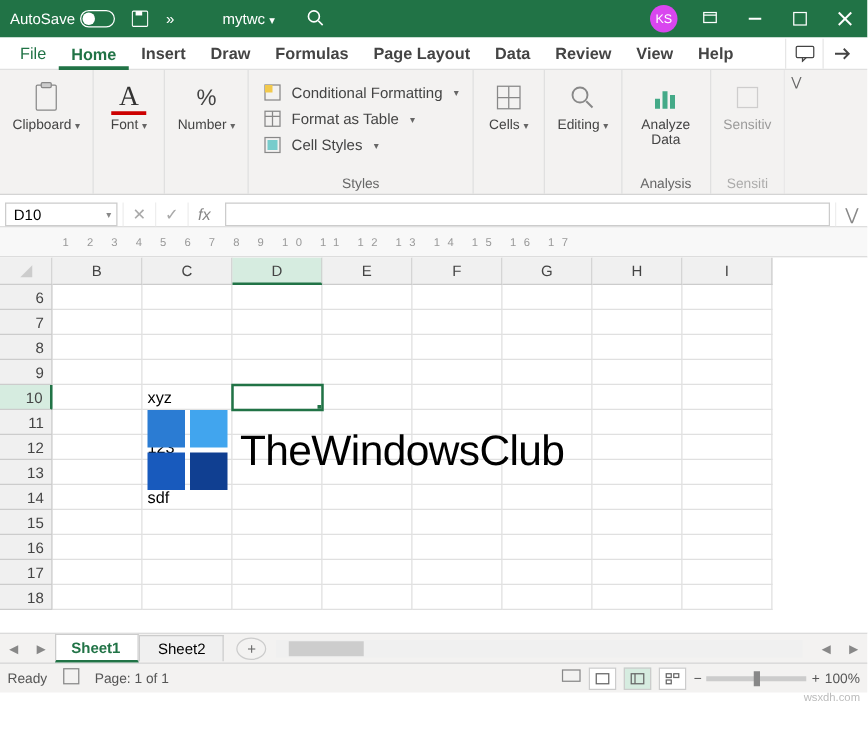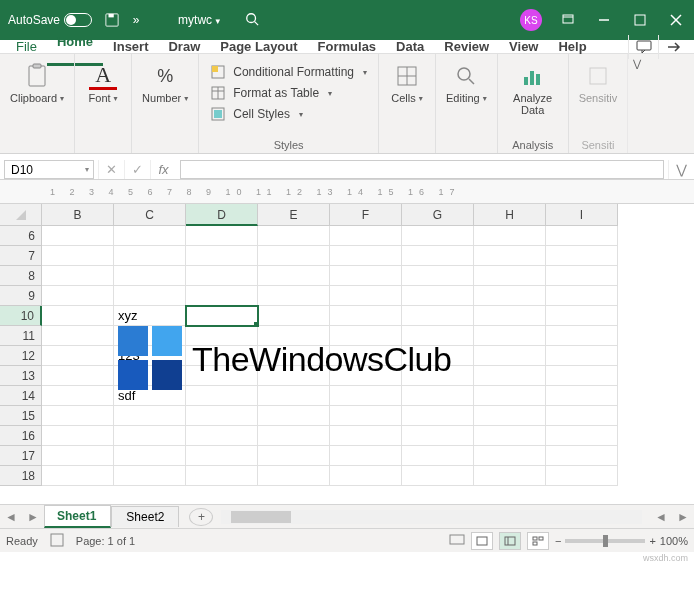--- a/index.html
+++ b/index.html
@@ -1,34 +1,34 @@
 <!DOCTYPE html>
 <html><head>
 <meta charset="utf-8">
 <style>
 * { box-sizing: border-box; margin: 0; padding: 0; font-family: "Segoe UI", sans-serif; }
 body { width: 694px; height: 589px; background: #fff; overflow: hidden; font-size: 12px; }
 
 
-.titlebar { height: 40px; background: #217346; color: #fff; display: flex; align-items: center; font-size: 12px; }
+.titlebar { height: 30px; background: #217346; color: #fff; display: flex; align-items: center; font-size: 12px; }
 .titlebar .auto { display: flex; align-items: center; gap: 4px; padding: 0 8px; }
 .switch { width: 28px; height: 14px; border: 1px solid #fff; border-radius: 7px; position: relative; }
 .switch::after { content: ""; position: absolute; left: 1px; top: 1px; width: 10px; height: 10px; background: #fff; border-radius: 50%; }
 .tb-icon { width: 24px; height: 30px; display: flex; align-items: center; justify-content: center; cursor: pointer; }
 .titlebar .doc { flex: 0 0 auto; margin-left: 30px; margin-right: 20px; }
 .titlebar .spacer { flex: 1; }
 .search { width: 24px; text-align: center; font-size: 14px; }
 .avatar { width: 22px; height: 22px; background: #d946ef; border-radius: 50%; display: flex; align-items: center; justify-content: center; font-size: 10px; margin: 0 8px; }
 .winbtn { width: 36px; height: 30px; display: flex; align-items: center; justify-content: center; cursor: pointer; }
 
 
-.menu { height: 14px; background: #fff; display: flex; align-items: center; padding: 0 6px; gap: 0; border-bottom: 1px solid #e0e0e0; color: #217346; text-align: center; }
+.menu { height: 26px; background: #fff; display: flex; align-items: center; padding: 0 6px; gap: 0; border-bottom: 1px solid #e0e0e0; color: #217346; text-align: center; }
 .menu-tab { padding: 6px 10px; font-size: 13px; cursor: pointer; color: #444; font-weight: bold; }
 .menu-tab.file { color: #217346; font-weight: 400; }
-.menu-tab.active { color: #217346; border-bottom: 3px solid #217346; padding-bottom: 14px; font-weight: 600; }
+.menu-tab.active { color: #217346; border-bottom: 3px solid #217346; padding-bottom: 2px; font-weight: 600; }
 .menu .right { margin-left: auto; display: flex; }
 .menu-icon { width: 30px; height: 24px; display: flex; align-items: center; justify-content: center; border-left: 1px solid #e6e6e6; cursor: pointer; }
 
 
 .ribbon { height: 100px; background: #f3f2f1; border-bottom: 1px solid #d4d4d4; display: flex; }
 .group { border-right: 1px solid #e0e0e0; display: flex; flex-direction: column; align-items: center; padding: 2px 4px 0; }
 .group-body { flex: 1; display: flex; align-items: flex-start; gap: 2px; padding-top: 4px; }
 .group-label { font-size: 11px; color: #666; text-align: center; padding: 2px 0; width: 100%; }
 .bigbtn { display: flex; flex-direction: column; align-items: center; gap: 2px; padding: 2px 6px; cursor: pointer; min-width: 48px; }
 .bigicon { width: 28px; height: 28px; display: flex; align-items: center; justify-content: center; font-size: 20px; }
@@ -136,22 +136,22 @@
         <line x1="11" y1="1" x2="1" y2="11" stroke="#fff" stroke-width="1.5"></line>
       </svg>
     </div>
 </div>
 
 <div class="menu">
   <div class="menu-tab file">File</div>
   <div class="menu-tab active">Home</div>
   <div class="menu-tab">Insert</div>
   <div class="menu-tab">Draw</div>
+  <div class="menu-tab">Formulas</div>
   <div class="menu-tab">Page Layout</div>
-  <div class="menu-tab">Formulas</div>
   <div class="menu-tab">Data</div>
   <div class="menu-tab">Review</div>
   <div class="menu-tab">View</div>
   <div class="menu-tab">Help</div>
   <div class="right">
     <div class="menu-icon">
         <svg width="16" height="14">
           <rect x="1" y="1" width="14" height="9" rx="1" fill="none" stroke="#444"></rect>
           <path d="M6 10 L6 13 L9 10" fill="none" stroke="#444"></path>
         </svg>

